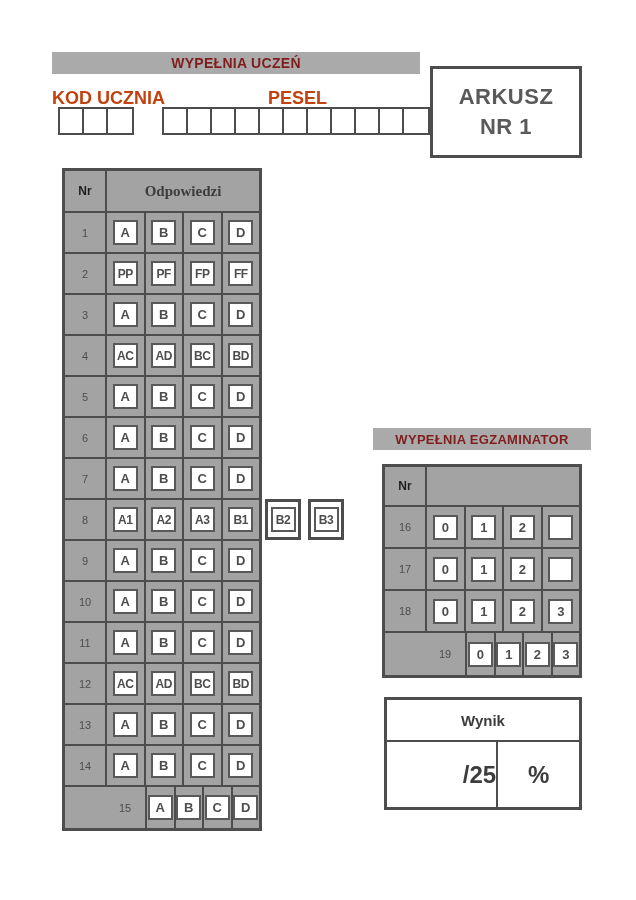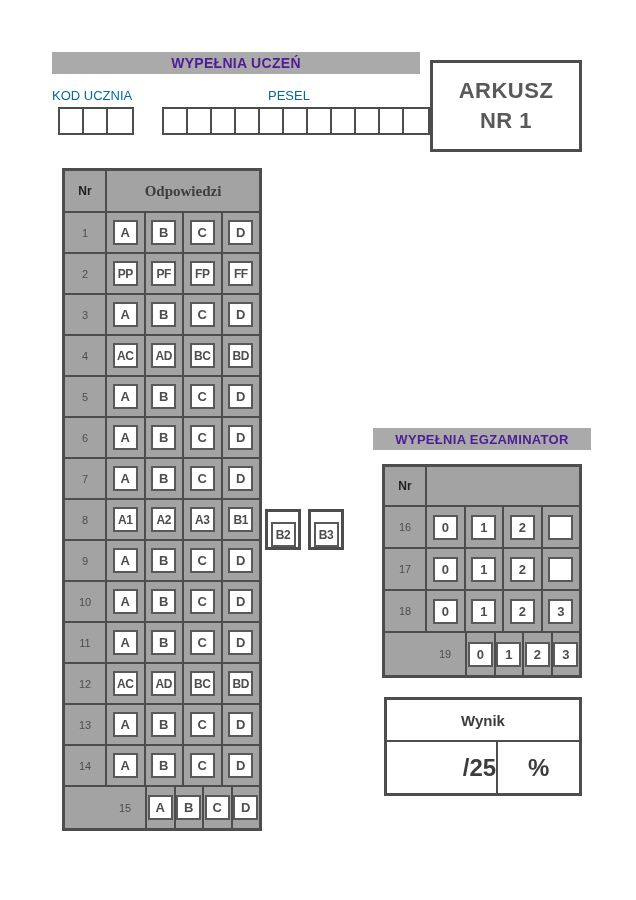--- a/index.html
+++ b/index.html
@@ -12,32 +12,32 @@
     overflow: hidden;
   }
   .page { position: relative; width: 636px; height: 900px; }
 
   
   .gray-bar {
     position: absolute;
     background: #aaaaaa;
     display: flex; align-items: center; justify-content: center;
     font-weight: bold;
-    color: #4c1d95;
+    color: #7f1d1d;
     letter-spacing: .3px;
   }
 
   
   #student-bar { left: 52px; top: 52px; width: 368px; height: 22px; font-size: 14px; }
 
   .field-label {
     position: absolute;
-    font-weight: normal;
-    font-size: 13px;
-    color: #0369a1;
+    font-weight: bold;
+    font-size: 18px;
+    color: #c2410c;
     white-space: nowrap;
   }
   #kod-label  { left: 52px;  top: 88px; }
   #pesel-label{ left: 268px; top: 88px; }
 
   .boxrow {
     position: absolute;
     display: flex;
     border: 2px solid #4d4d4d;
     background: #fff;
@@ -46,21 +46,21 @@
   .boxrow .cell {
     width: 24px; height: 100%;
     border-right: 2px solid #4d4d4d;
   }
   .boxrow .cell:last-child { border-right: none; }
   #kod-boxes   { left: 58px;  top: 107px; }
   #pesel-boxes { left: 162px; top: 107px; }
 
   #arkusz-box {
     position: absolute;
-    left: 430px; top: 60px; width: 152px; height: 92px;
+    left: 430px; top: 66px; width: 152px; height: 92px;
     border: 3px solid #4d4d4d;
     background: #fff;
     display: flex; flex-direction: column;
     align-items: center; justify-content: center;
     gap: 4px;
   }
   #arkusz-box div {
     font-size: 22px; font-weight: bold; color: #595959; letter-spacing: .5px;
   }
 
@@ -105,38 +105,38 @@
   #answers-table .trow.data { height: 41px; }
   #answers-table .bubble { width: 25px; height: 25px; }
   #answers-table .bubble.wide { font-size: 12px; letter-spacing: -.5px; }
 
   
   .ext-cell {
     position: absolute;
     border: 3px solid #4d4d4d;
     background: #fff;
     width: 36px; height: 41px;
-    display: flex; align-items: flex-end; justify-content: center; margin-top: 10px;
+    display: flex; align-items: center; justify-content: center;
   }
   .ext-cell .bubble { width: 25px; height: 25px; font-size: 12px; letter-spacing: -.5px; }
 
   
   #examiner-bar { left: 373px; top: 428px; width: 218px; height: 22px; font-size: 13px; }
   #scores-table { left: 382px; top: 464px; width: 200px; }
   #scores-table .nr-cell { width: 42px; }
   #scores-table .header-row { height: 40px; border-bottom: 2px solid #4d4d4d; }
   #scores-table .header-row .nr-cell { font-size: 12px; font-weight: bold; color: #1f1f1f; }
   #scores-table .trow.data { height: 42px; }
   #scores-table .bubble { width: 25px; height: 25px; }
   #scores-table .bubble.blank { color: transparent; }
 
   
   #wynik-box {
     position: absolute;
-    left: 384px; top: 697px; width: 198px; height: 99px;
+    left: 384px; top: 697px; width: 198px; height: 113px;
     border: 3px solid #4d4d4d; background: #fff;
     display: flex; flex-direction: column;
   }
   #wynik-box .wynik-head {
     height: 42px; border-bottom: 2px solid #4d4d4d;
     display: flex; align-items: center; justify-content: center;
     font-size: 15px; font-weight: bold; color: #3d3d3d;
   }
   #wynik-box .wynik-body { flex: 1; display: flex; }
   #wynik-box .wynik-score {

